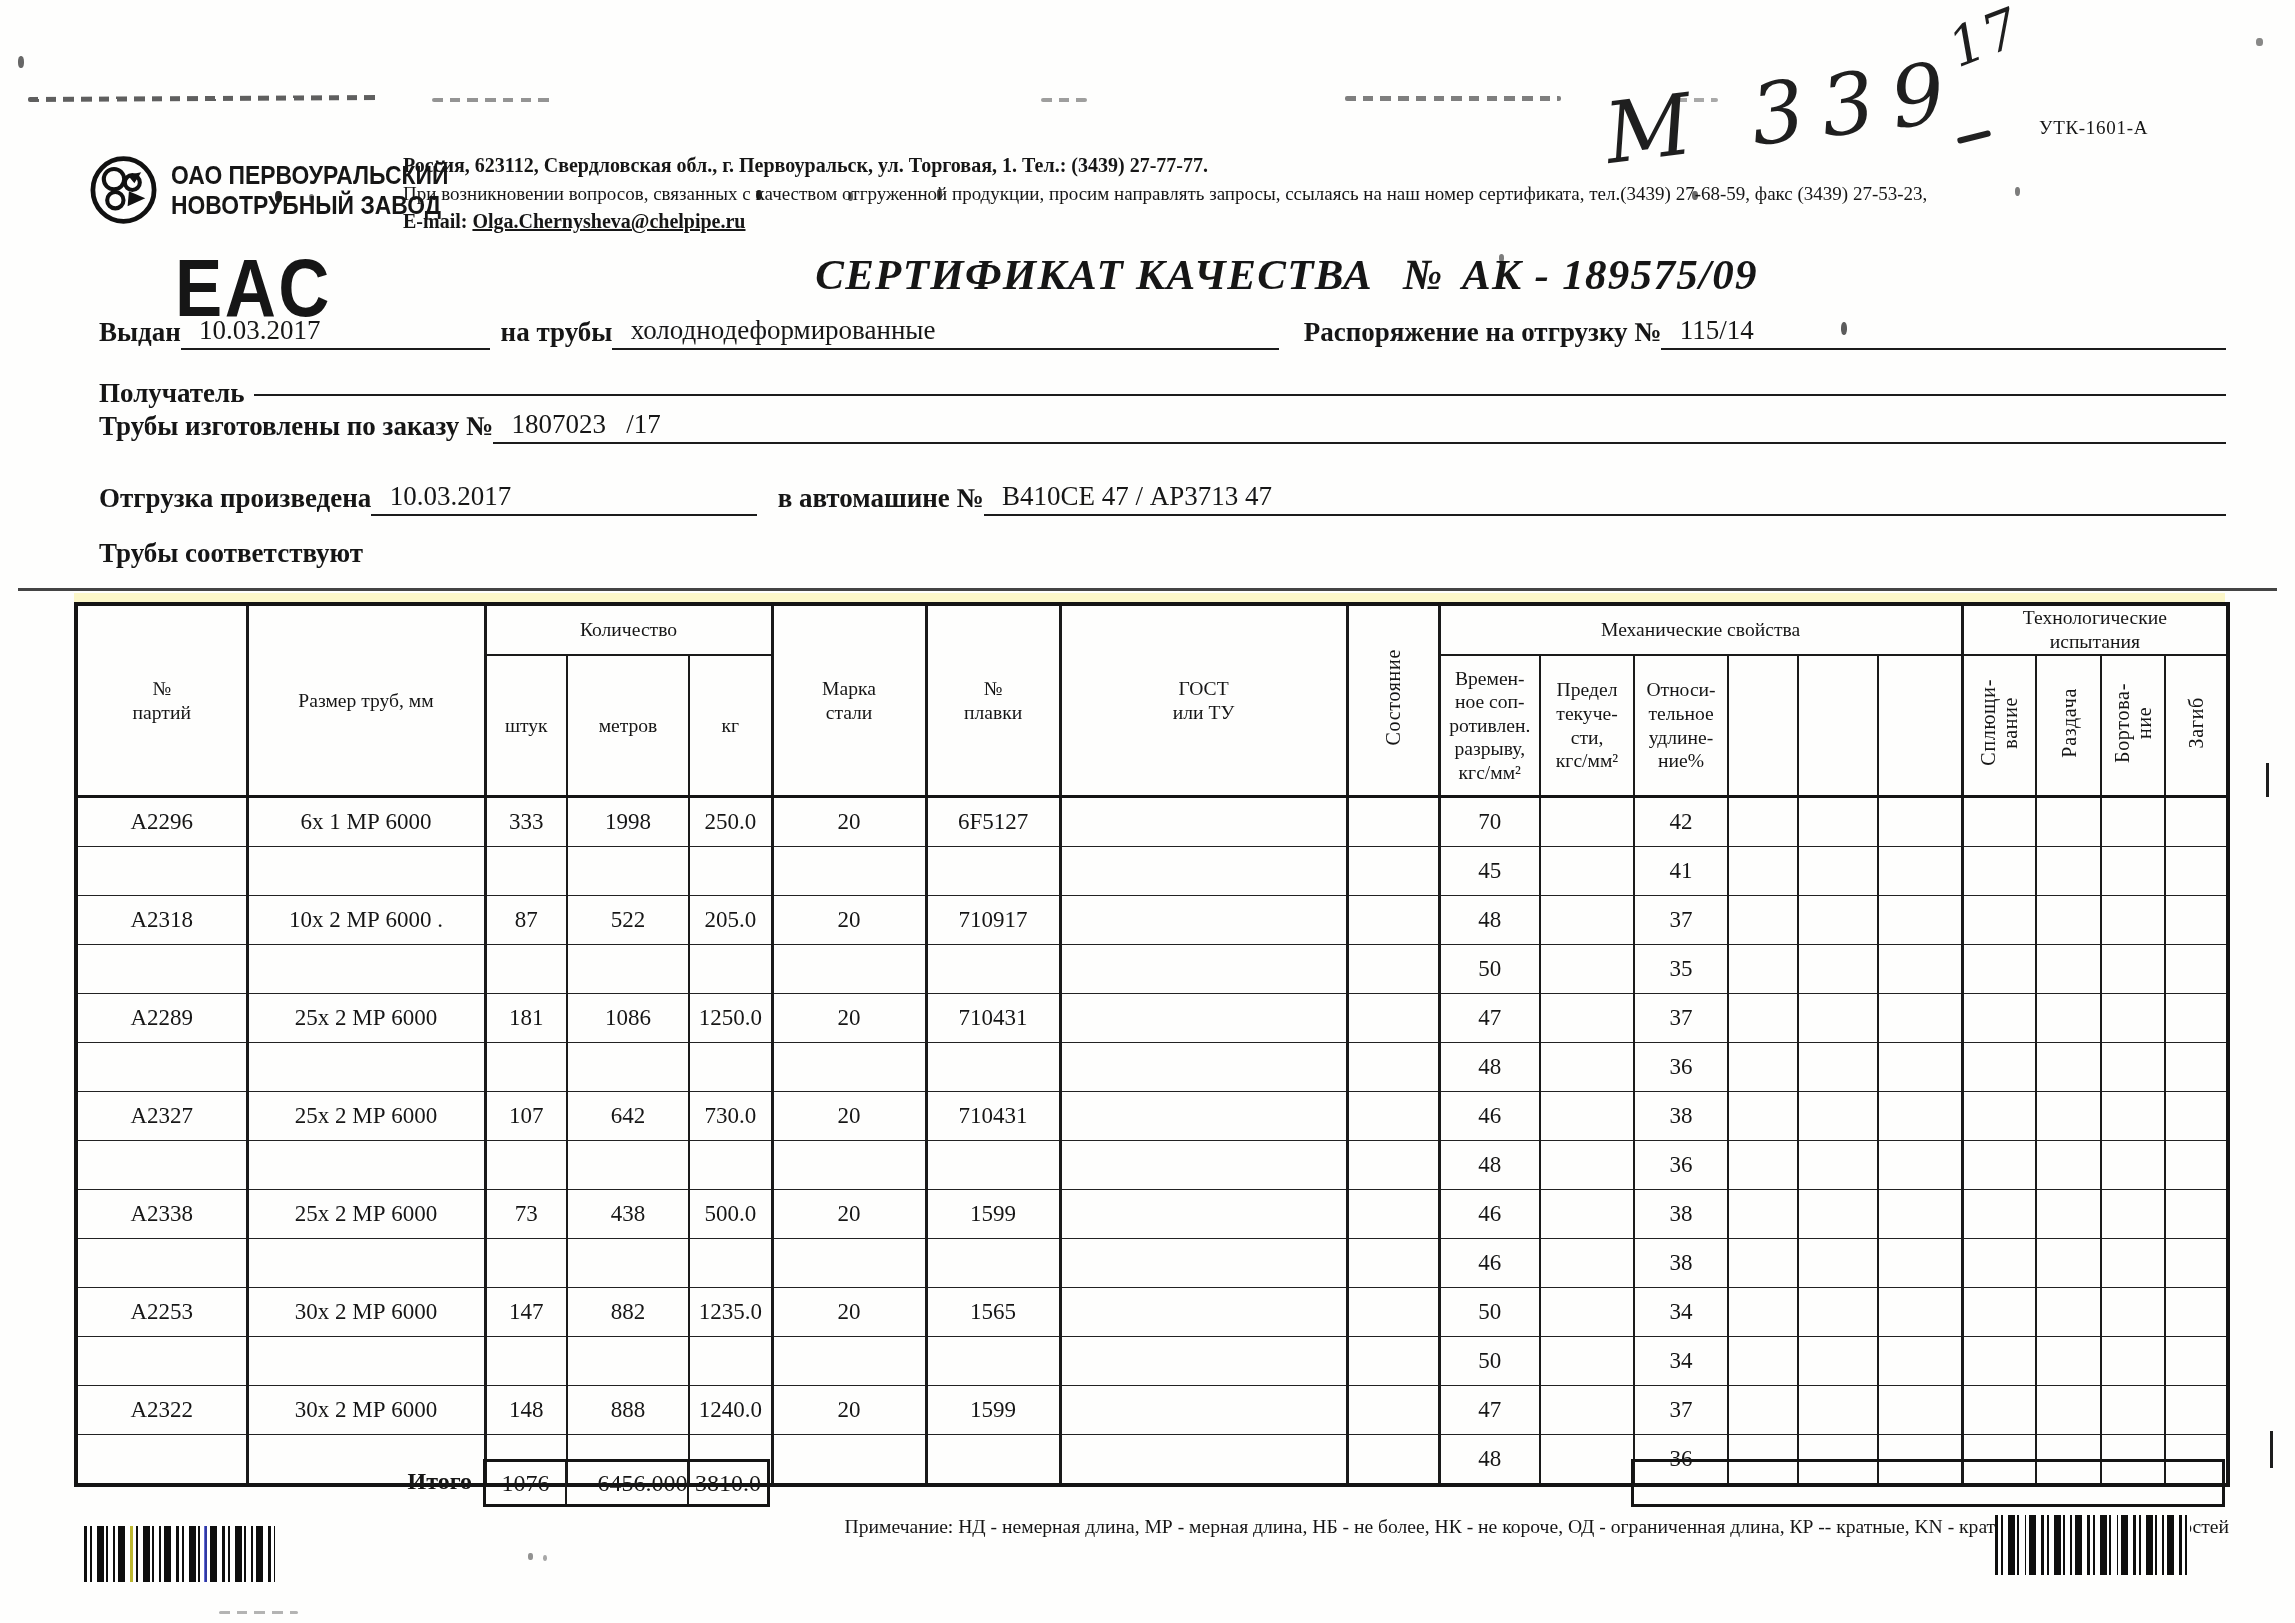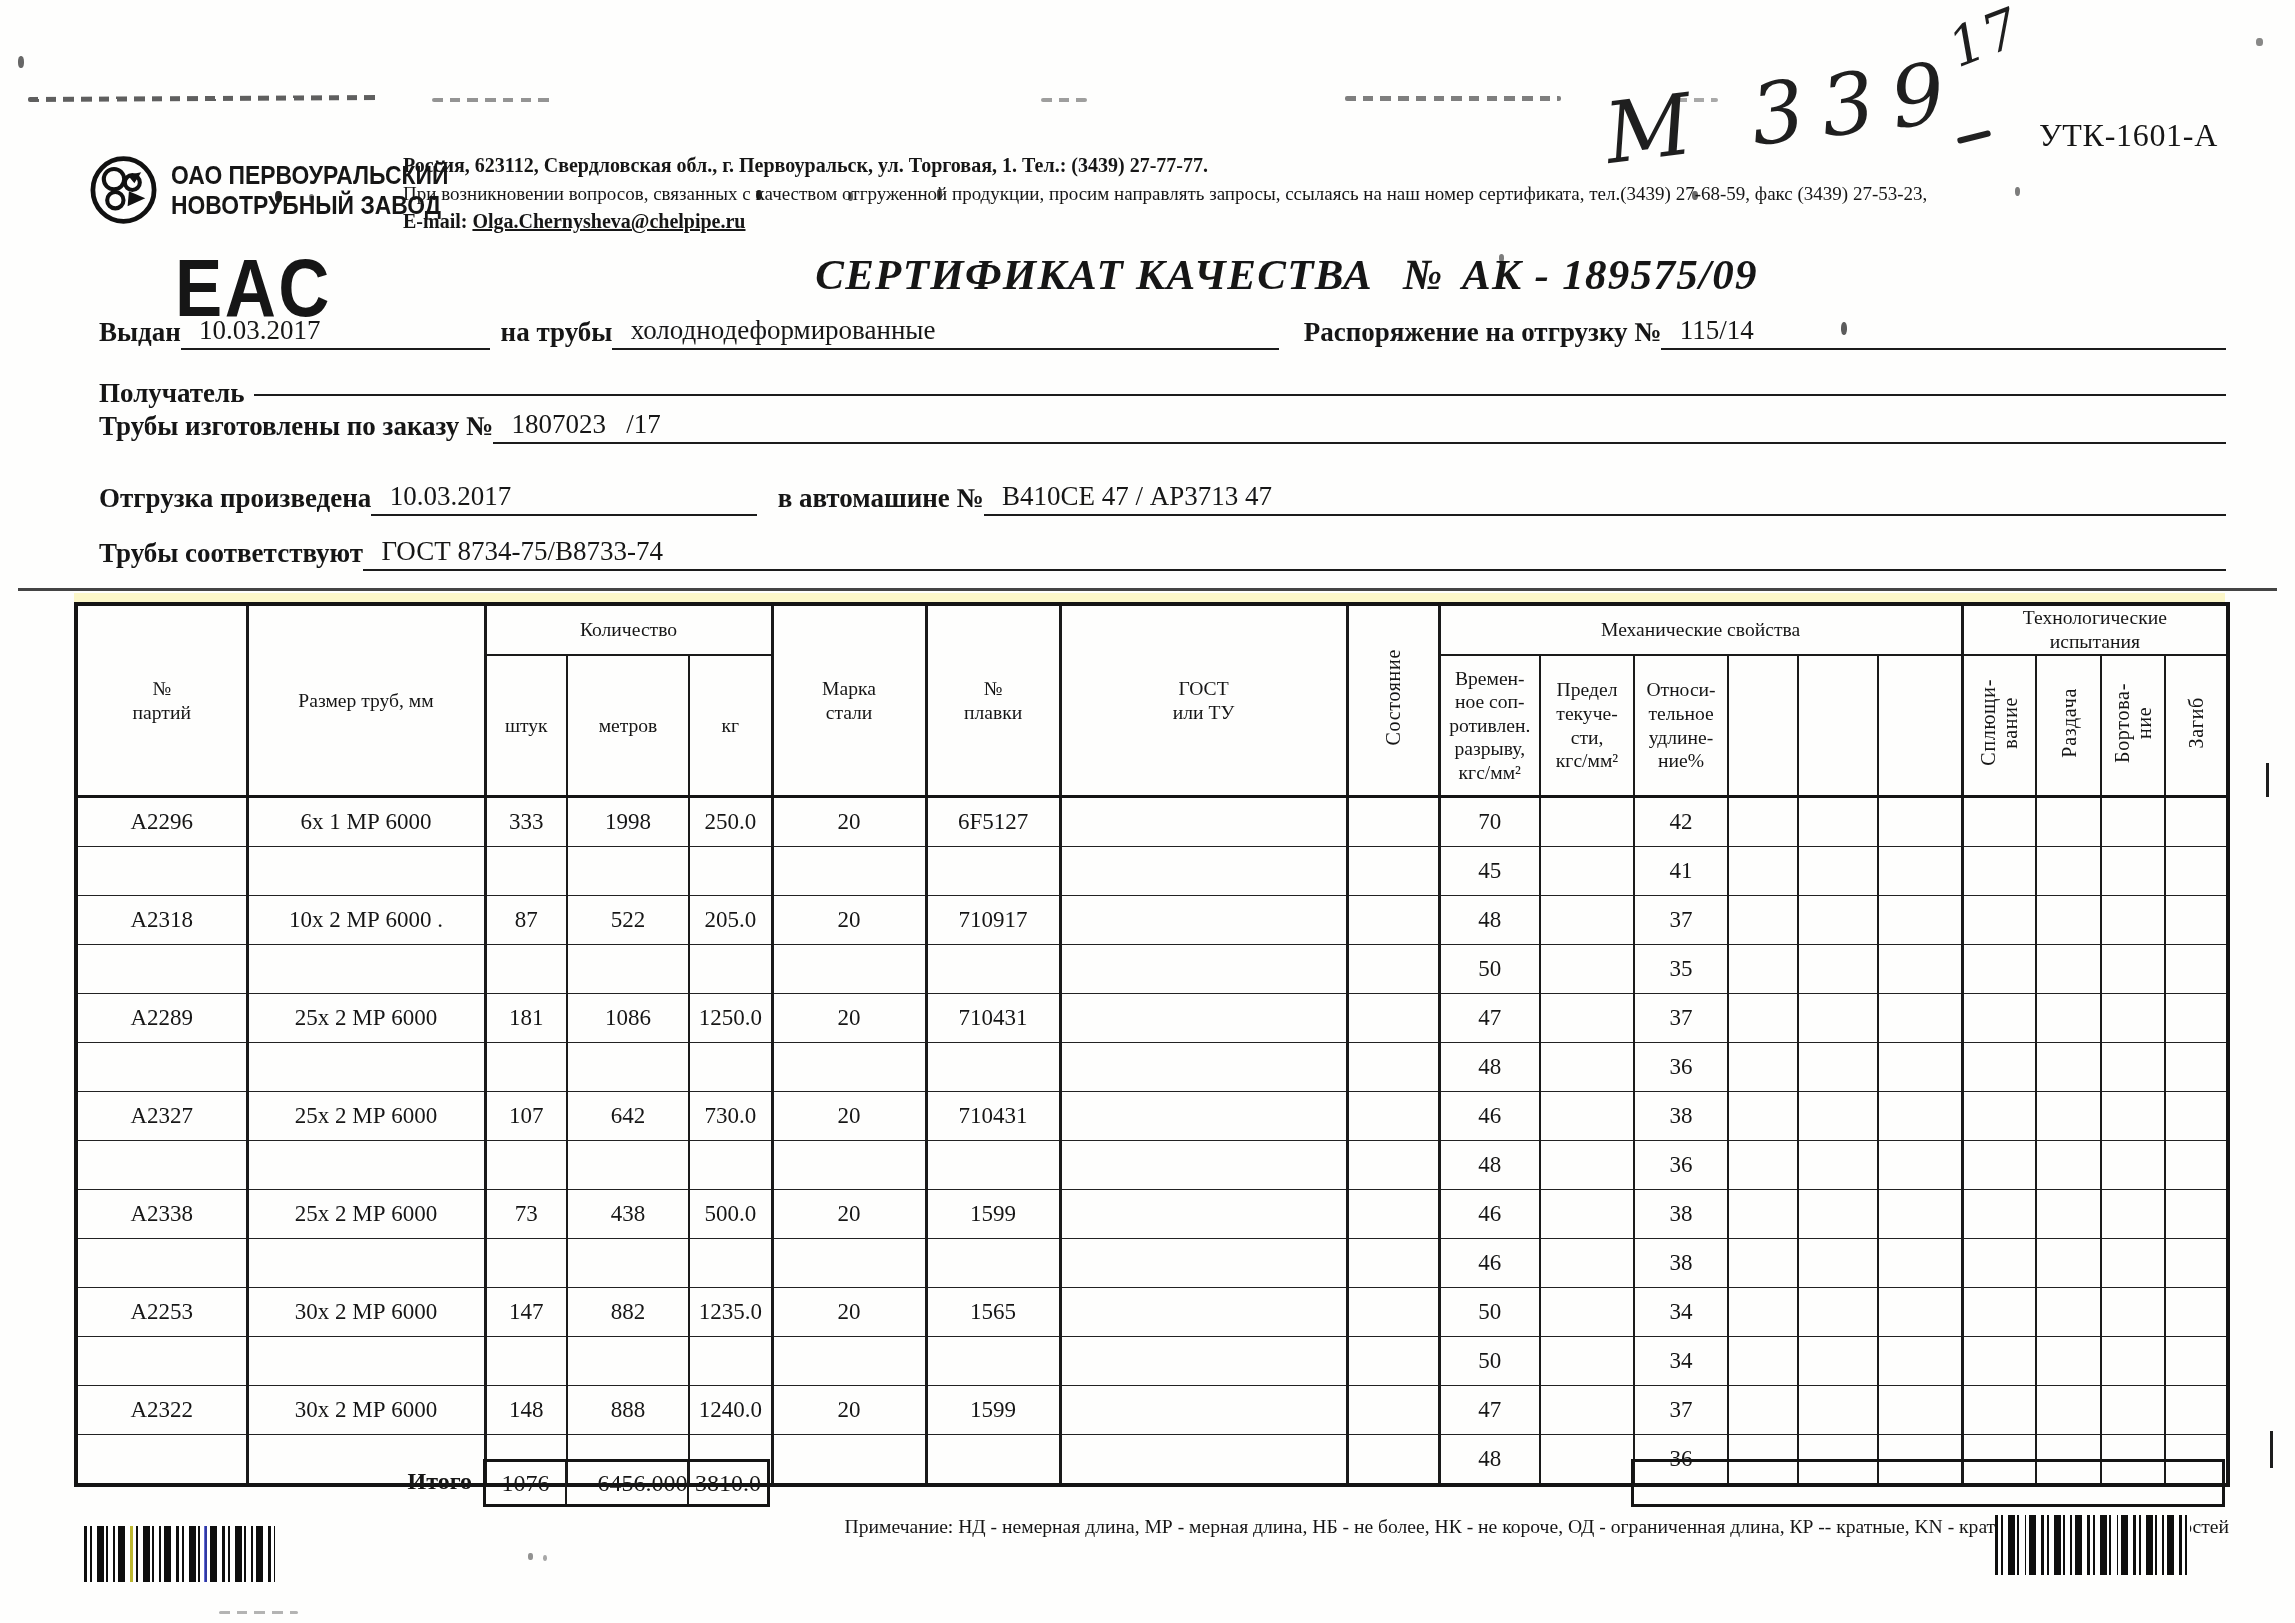--- a/index.html
+++ b/index.html
@@ -12,21 +12,21 @@
   .speck{position:absolute; background:#262626; border-radius:45%;}
   .edgemark{position:absolute; background:#1d1d1d;}
   .yellow-streak{position:absolute; background:rgba(250,240,150,.5); }
   
   .handwritten{
     position:absolute; left:1604px; top:58px; font-family:"DejaVu Serif",serif; font-style:italic;
     font-size:84px; letter-spacing:17px; transform:rotate(-7deg); color:#1f1f1f; white-space:nowrap;
   }
   .handwritten sup{font-size:54px; letter-spacing:1.3px; position:relative; top:-31px; left:-6.5px; transform:rotate(-14deg); display:inline-block;}
   .hand-dash{position:absolute; left:1957px; top:134px; width:34px; height:5.9px; background:#222; transform:rotate(-14deg); border-radius:2.6px;}
-  .form-code{position:absolute; left:2039px; top:117px; font-size:32px; letter-spacing:0.7px;}
+  .form-code{position:absolute; left:2039px; top:117px; font-size:19px; letter-spacing:0.7px;}
   
   .logo{position:absolute; left:87px; top:156px; width:73px; height:68px;}
   .company{position:absolute; left:171px; top:160px; font-family:"Liberation Sans","DejaVu Sans",sans-serif;
     font-weight:bold; font-size:26px; line-height:30px; transform:scaleX(.88); transform-origin:left top; white-space:nowrap; letter-spacing:0;}
   .addr{position:absolute; left:403px; top:154px; width:1852px;}
   .addr1{font-weight:bold; font-size:20px; white-space:nowrap;}
   .addr2{font-size:19px; margin-top:5.9px; white-space:nowrap;}
   .addr3{font-weight:bold; font-size:20px; margin-top:5.2px;}
   .addr3 .email{text-decoration:underline; text-decoration-thickness:2px;}
   .eac{position:absolute; left:175px; top:241px; font-family:"Liberation Sans","DejaVu Sans",sans-serif;
@@ -151,21 +151,20 @@
 
   <div class="fr" style="top:479px;">
     <span class="flabel">Отгрузка произведена</span>
     <span class="uline" style="width:367px;"><span class="fval">10.03.2017</span></span>
     <span class="flabel" style="margin-left:21px;">в автомашине №</span>
     <span class="uline grow"><span class="fval">В410СЕ 47 / АР3713 47</span></span>
   </div>
 
   <div class="fr" style="top:534px;">
     <span class="flabel">Трубы соответствуют</span>
-    <span class="uline grow"><span class="fval">ГОСТ 8734-75/В8733-74</span></span>
   </div>
 
   <div class="pre-table-rule"></div>
 
   <table class="cert">
     <colgroup>
       <col style="width:171px">
         <col style="width:238px">
         <col style="width:82px">
         <col style="width:122px">

